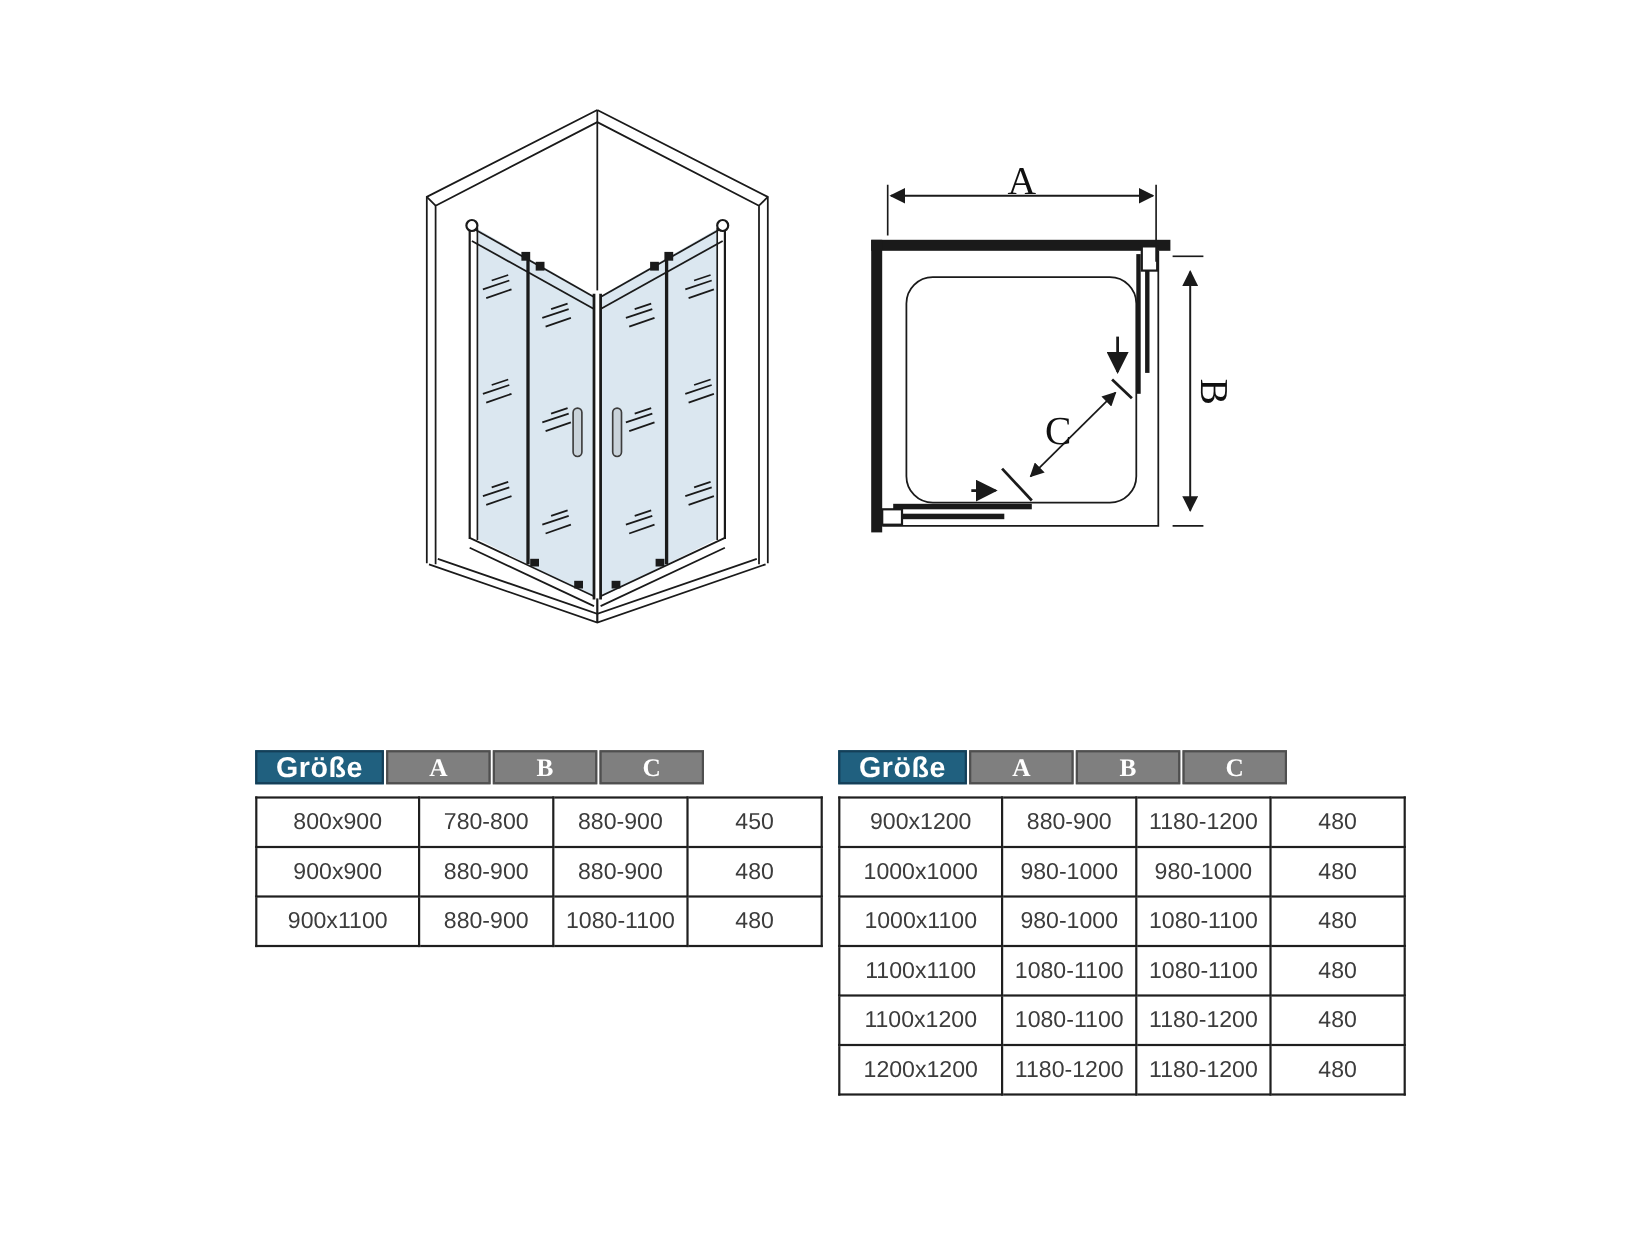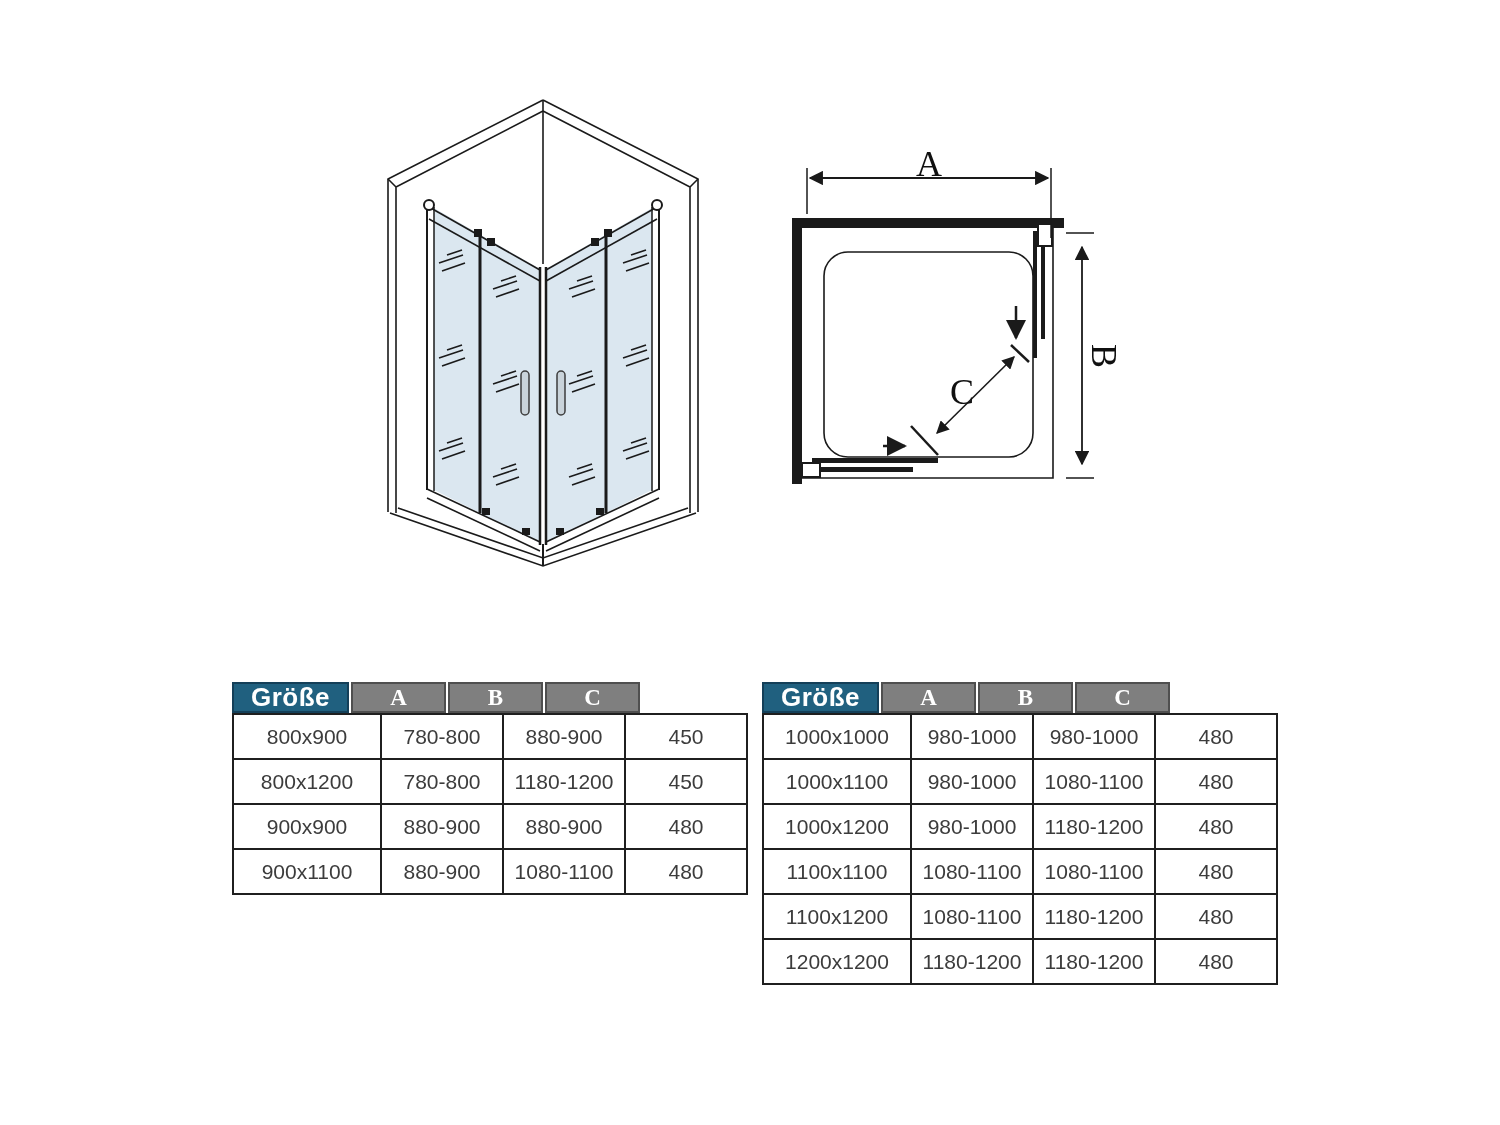--- a/index.html
+++ b/index.html
@@ -23,21 +23,21 @@
   .size-table.right{left:762px;}
   .thead{display:flex;gap:2px;height:31px;}
   .th{box-sizing:border-box;display:flex;align-items:center;justify-content:center;
       color:var(--header-text,#fff);}
   .th-size{width:148px;background:var(--size-header-bg,#20607f);
       border:2px solid var(--size-header-border,#143f58);
       font-weight:bold;font-size:26px;letter-spacing:0.5px;}
   .th-col{width:120px;background:var(--abc-header-bg,#7f7f7f);
       border:2px solid var(--abc-header-border,#4f4f4f);
       font-family:"Liberation Serif",serif;font-weight:700;font-size:23px;}
-  table.tbody{border-collapse:collapse;table-layout:fixed;width:514px;}
+  table.tbody{border-collapse:collapse;margin-top:11px;table-layout:fixed;width:514px;}
   table.tbody td{box-sizing:border-box;border:2px solid var(--table-border,#1f1f1f);
       height:45px;text-align:center;vertical-align:middle;
       font-size:21px;color:var(--body-text,#3c3c3c);background:#fff;}
 </style>
 </head>
 <body>
 
 <div class="canvas">
 
   <svg id="iso" class="diagram" width="350" height="500" viewBox="365 80 350 500">
@@ -189,26 +189,20 @@
           <col style="width:122px">
         </colgroup>
       <tbody>
           <tr>
         <td>800x900</td>
         <td>780-800</td>
         <td>880-900</td>
         <td>450</td>
       </tr>
       <tr>
-        <td>800x1200</td>
-        <td>780-800</td>
-        <td>1180-1200</td>
-        <td>450</td>
-      </tr>
-      <tr>
         <td>900x900</td>
         <td>880-900</td>
         <td>880-900</td>
         <td>480</td>
       </tr>
       <tr>
         <td>900x1100</td>
         <td>880-900</td>
         <td>1080-1100</td>
         <td>480</td>
@@ -225,39 +219,39 @@
       <div class="th th-col">C</div>
     </div>
     <table class="tbody">
       <colgroup>
           <col style="width:148px">
           <col style="width:122px">
           <col style="width:122px">
           <col style="width:122px">
         </colgroup>
       <tbody>
+          <tr>
+        <td>900x1200</td>
+        <td>880-900</td>
+        <td>1180-1200</td>
+        <td>480</td>
+      </tr>
       <tr>
         <td>1000x1000</td>
         <td>980-1000</td>
         <td>980-1000</td>
         <td>480</td>
       </tr>
       <tr>
         <td>1000x1100</td>
         <td>980-1000</td>
         <td>1080-1100</td>
         <td>480</td>
       </tr>
       <tr>
-        <td>1000x1200</td>
-        <td>980-1000</td>
-        <td>1180-1200</td>
-        <td>480</td>
-      </tr>
-      <tr>
         <td>1100x1100</td>
         <td>1080-1100</td>
         <td>1080-1100</td>
         <td>480</td>
       </tr>
       <tr>
         <td>1100x1200</td>
         <td>1080-1100</td>
         <td>1180-1200</td>
         <td>480</td>

